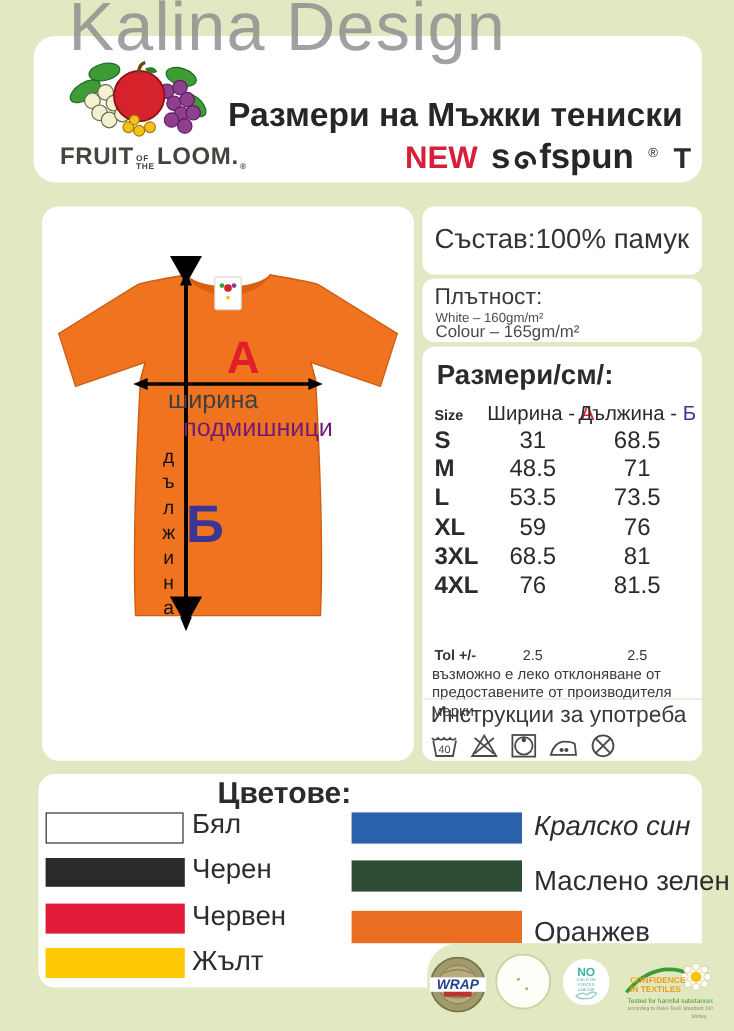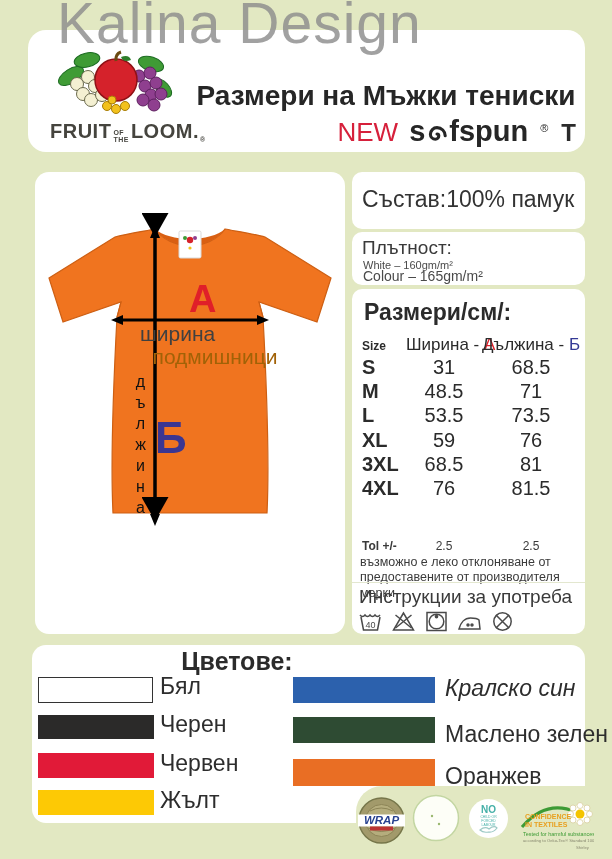--- a/index.html
+++ b/index.html
@@ -18,40 +18,40 @@
   #fruit-logo{position:absolute;left:55px;top:48px;z-index:3;}
   #fotl-text{
     position:absolute;left:50px;top:120px;z-index:3;display:flex;align-items:flex-end;
     color:#45443e;letter-spacing:.5px;font-weight:600;
   }
   #fotl-text .big{font-size:20px;}
   #fotl-text .ofthe{display:flex;flex-direction:column;font-size:7px;line-height:7px;margin:0 2px;font-weight:700;}
   #fotl-text .reg{font-size:7px;margin-left:1px;}
   #main-title{
     position:absolute;left:190px;top:80px;width:392px;z-index:3;
-    text-align:center;font-size:28px;font-weight:700;color:#262626;white-space:nowrap;
+    text-align:left;font-size:28px;font-weight:700;color:#262626;white-space:nowrap;
   }
   #subtitle{
     position:absolute;left:290px;top:115px;width:286px;z-index:3;
     display:flex;justify-content:flex-end;align-items:baseline;gap:11px;white-space:nowrap;
   }
-  #subtitle .new{color:#d6203b;font-size:26px;font-weight:400;}
+  #subtitle .new{color:#d6203b;font-size:26px;font-weight:700;}
   #subtitle .sofspun{font-size:29px;font-weight:700;color:#262626;display:inline-flex;align-items:center;letter-spacing:0px;}
   #subtitle .spiral{margin:0 1px;position:relative;top:2px;}
   #subtitle .reg{font-size:11px;position:relative;top:-9px;margin:0 2px 0 1px;}
   #subtitle .tee{font-size:24px;font-weight:700;}
 
   
   #shirt-panel{left:35px;top:172px;width:310px;height:462px;}
   #shirt-panel svg.base{position:absolute;left:0;top:0;}
   .diagram-letter{position:absolute;font-weight:700;z-index:4;}
   #letter-a{left:154px;top:106px;font-size:38px;color:#e01f29;}
   #letter-b{left:120px;top:241px;font-size:44px;color:#3b3691;}
   #width-label-1{position:absolute;left:105px;top:150px;width:150px;text-align:left;font-size:21px;color:#404040;z-index:4;}
-  #width-label-2{position:absolute;left:90px;top:173px;width:180px;text-align:center;font-size:21px;color:#a16207;z-index:4;}
+  #width-label-2{position:absolute;left:90px;top:173px;width:180px;text-align:center;font-size:21px;color:#701a75;z-index:4;}
   #length-label{
     position:absolute;left:96px;top:201px;height:140px;z-index:4;
     writing-mode:vertical-rl;text-orientation:upright;font-size:16px;letter-spacing:4px;color:#111;
   }
 
   
   #comp-box{left:352px;top:172px;width:233px;height:57px;border-radius:10px;}
   #comp-box .txt{position:absolute;left:10px;top:14px;font-size:23px;color:#333;}
   #density-box{left:352px;top:232px;width:233px;height:53px;border-radius:10px;}
   #density-box .ttl{position:absolute;left:10px;top:5px;font-size:19px;color:#3a3a3a;}

